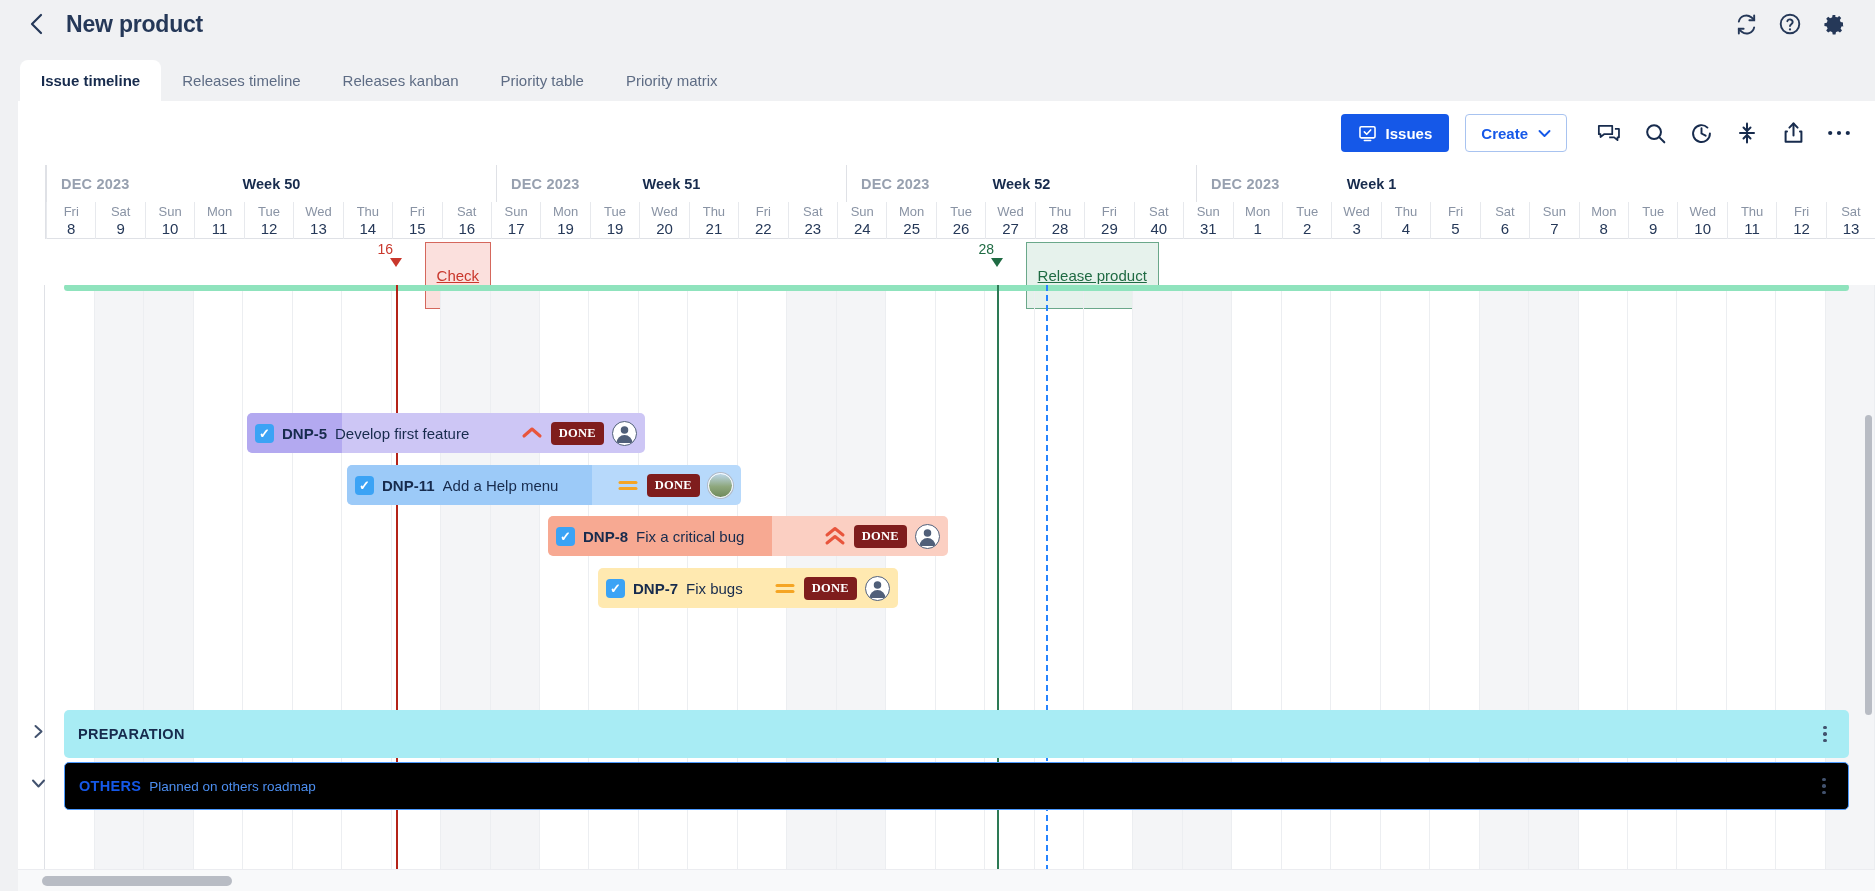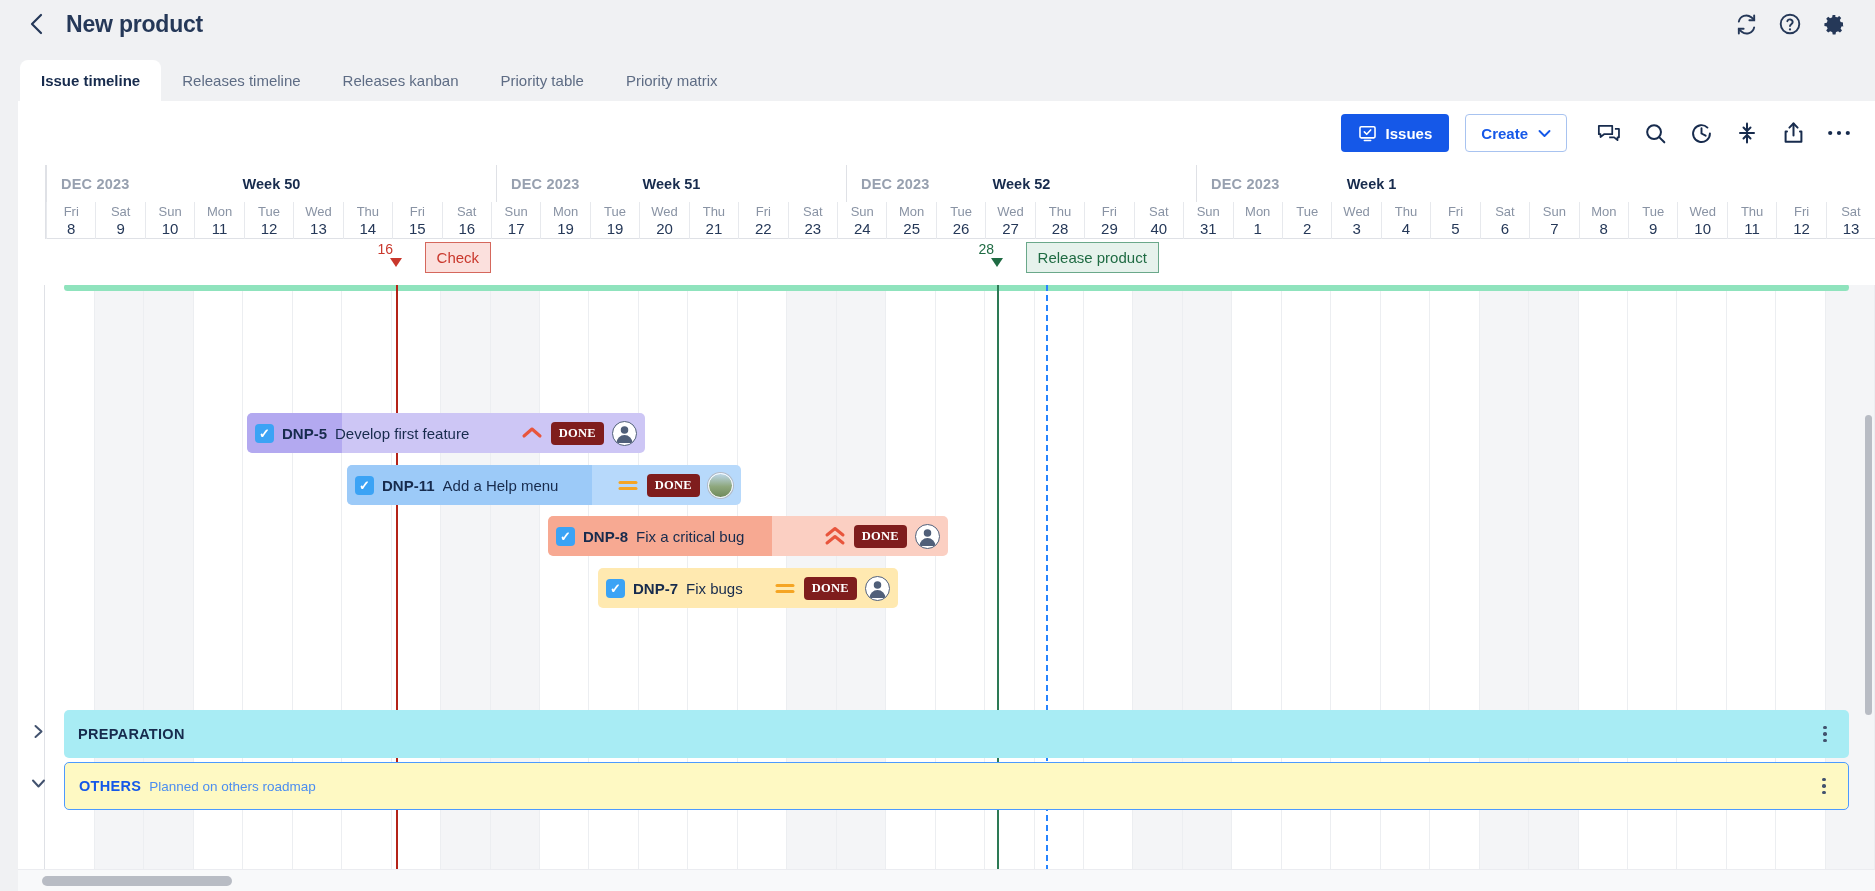--- a/index.html
+++ b/index.html
@@ -85,22 +85,22 @@
   .day-cell .dd { font-size:15px; color:#253858; line-height:17px;}
 
   
   .ms-band { position:relative; height:46px; width:1875px; background:#fff; }
   .ms { position:absolute; top:3px; display:flex; align-items:flex-start; }
   .ms-num { font-size:14px; line-height:14px; font-weight:500; transform:translateX(-100%); padding-right:3px;}
   .ms-pin { position:absolute; top:16px; left:0; width:0;height:0;
             border-left:6px solid transparent; border-right:6px solid transparent;
             border-top:9px solid currentColor; transform:translateX(-6px); }
   .ms-label {
-    border-radius:0; padding:6px 11px; font-size:15px; white-space:nowrap;
-    margin-left:10px; cursor:pointer;
+    border-radius:0; padding:24px 11px; font-size:15px; white-space:nowrap;
+    margin-left:10px; cursor:pointer;text-decoration:underline;
   }
 
   .grid-area { position:relative; width:1875px; height:606px; overflow:hidden; }
   .col-layer { position:absolute; inset:0; display:flex; }
   .gcol { border-right:1px solid #eceef1; height:100%; }
   .gcol.we { background:#f4f5f7; }
   .gcol.gut { border-right:1px solid #dfe1e6; background:#fff; }
 
   .green-band {
     position:absolute; height:7px; background:#8fe3bd; border-radius:4px;
@@ -136,21 +136,21 @@
     overflow:hidden;
   }
   .avatar.photo { background:linear-gradient(180deg,#bcd6e8 0%,#8ea77c 55%,#6f8a5c 100%); border-color:#fff; box-shadow:0 0 0 1px #b3bac5;}
 
   
   .grp {
     position:absolute; left:64px; right:26px; height:48px; border-radius:5px;
     display:flex; align-items:center; padding:0 14px; gap:8px;
   }
   .grp.prep { background:#a8ecf4; }
-  .grp.others { background:#fef9c3; border:1.5px solid #4c9aff; }
+  .grp.others { background:#000000; border:1.5px solid #4c9aff; }
   .grp-name { font-size:14.5px; font-weight:bold; color:#172b4d; letter-spacing:0.3px;}
   .grp.others .grp-name { color:#1558e8; }
   .grp-sub { font-size:13.5px; color:#4c8ef0; }
   .grp-caret {
     position:absolute; left:26px; width:24px; height:24px; display:flex;
     align-items:center; justify-content:center; cursor:pointer;
   }
   .grp-dots { position:absolute; right:14px; width:20px; display:flex; flex-direction:column; align-items:center; gap:3px; cursor:pointer;}
   .grp-dots i { width:3.5px; height:3.5px; border-radius:50%; background:#42526e; display:block;}
 

